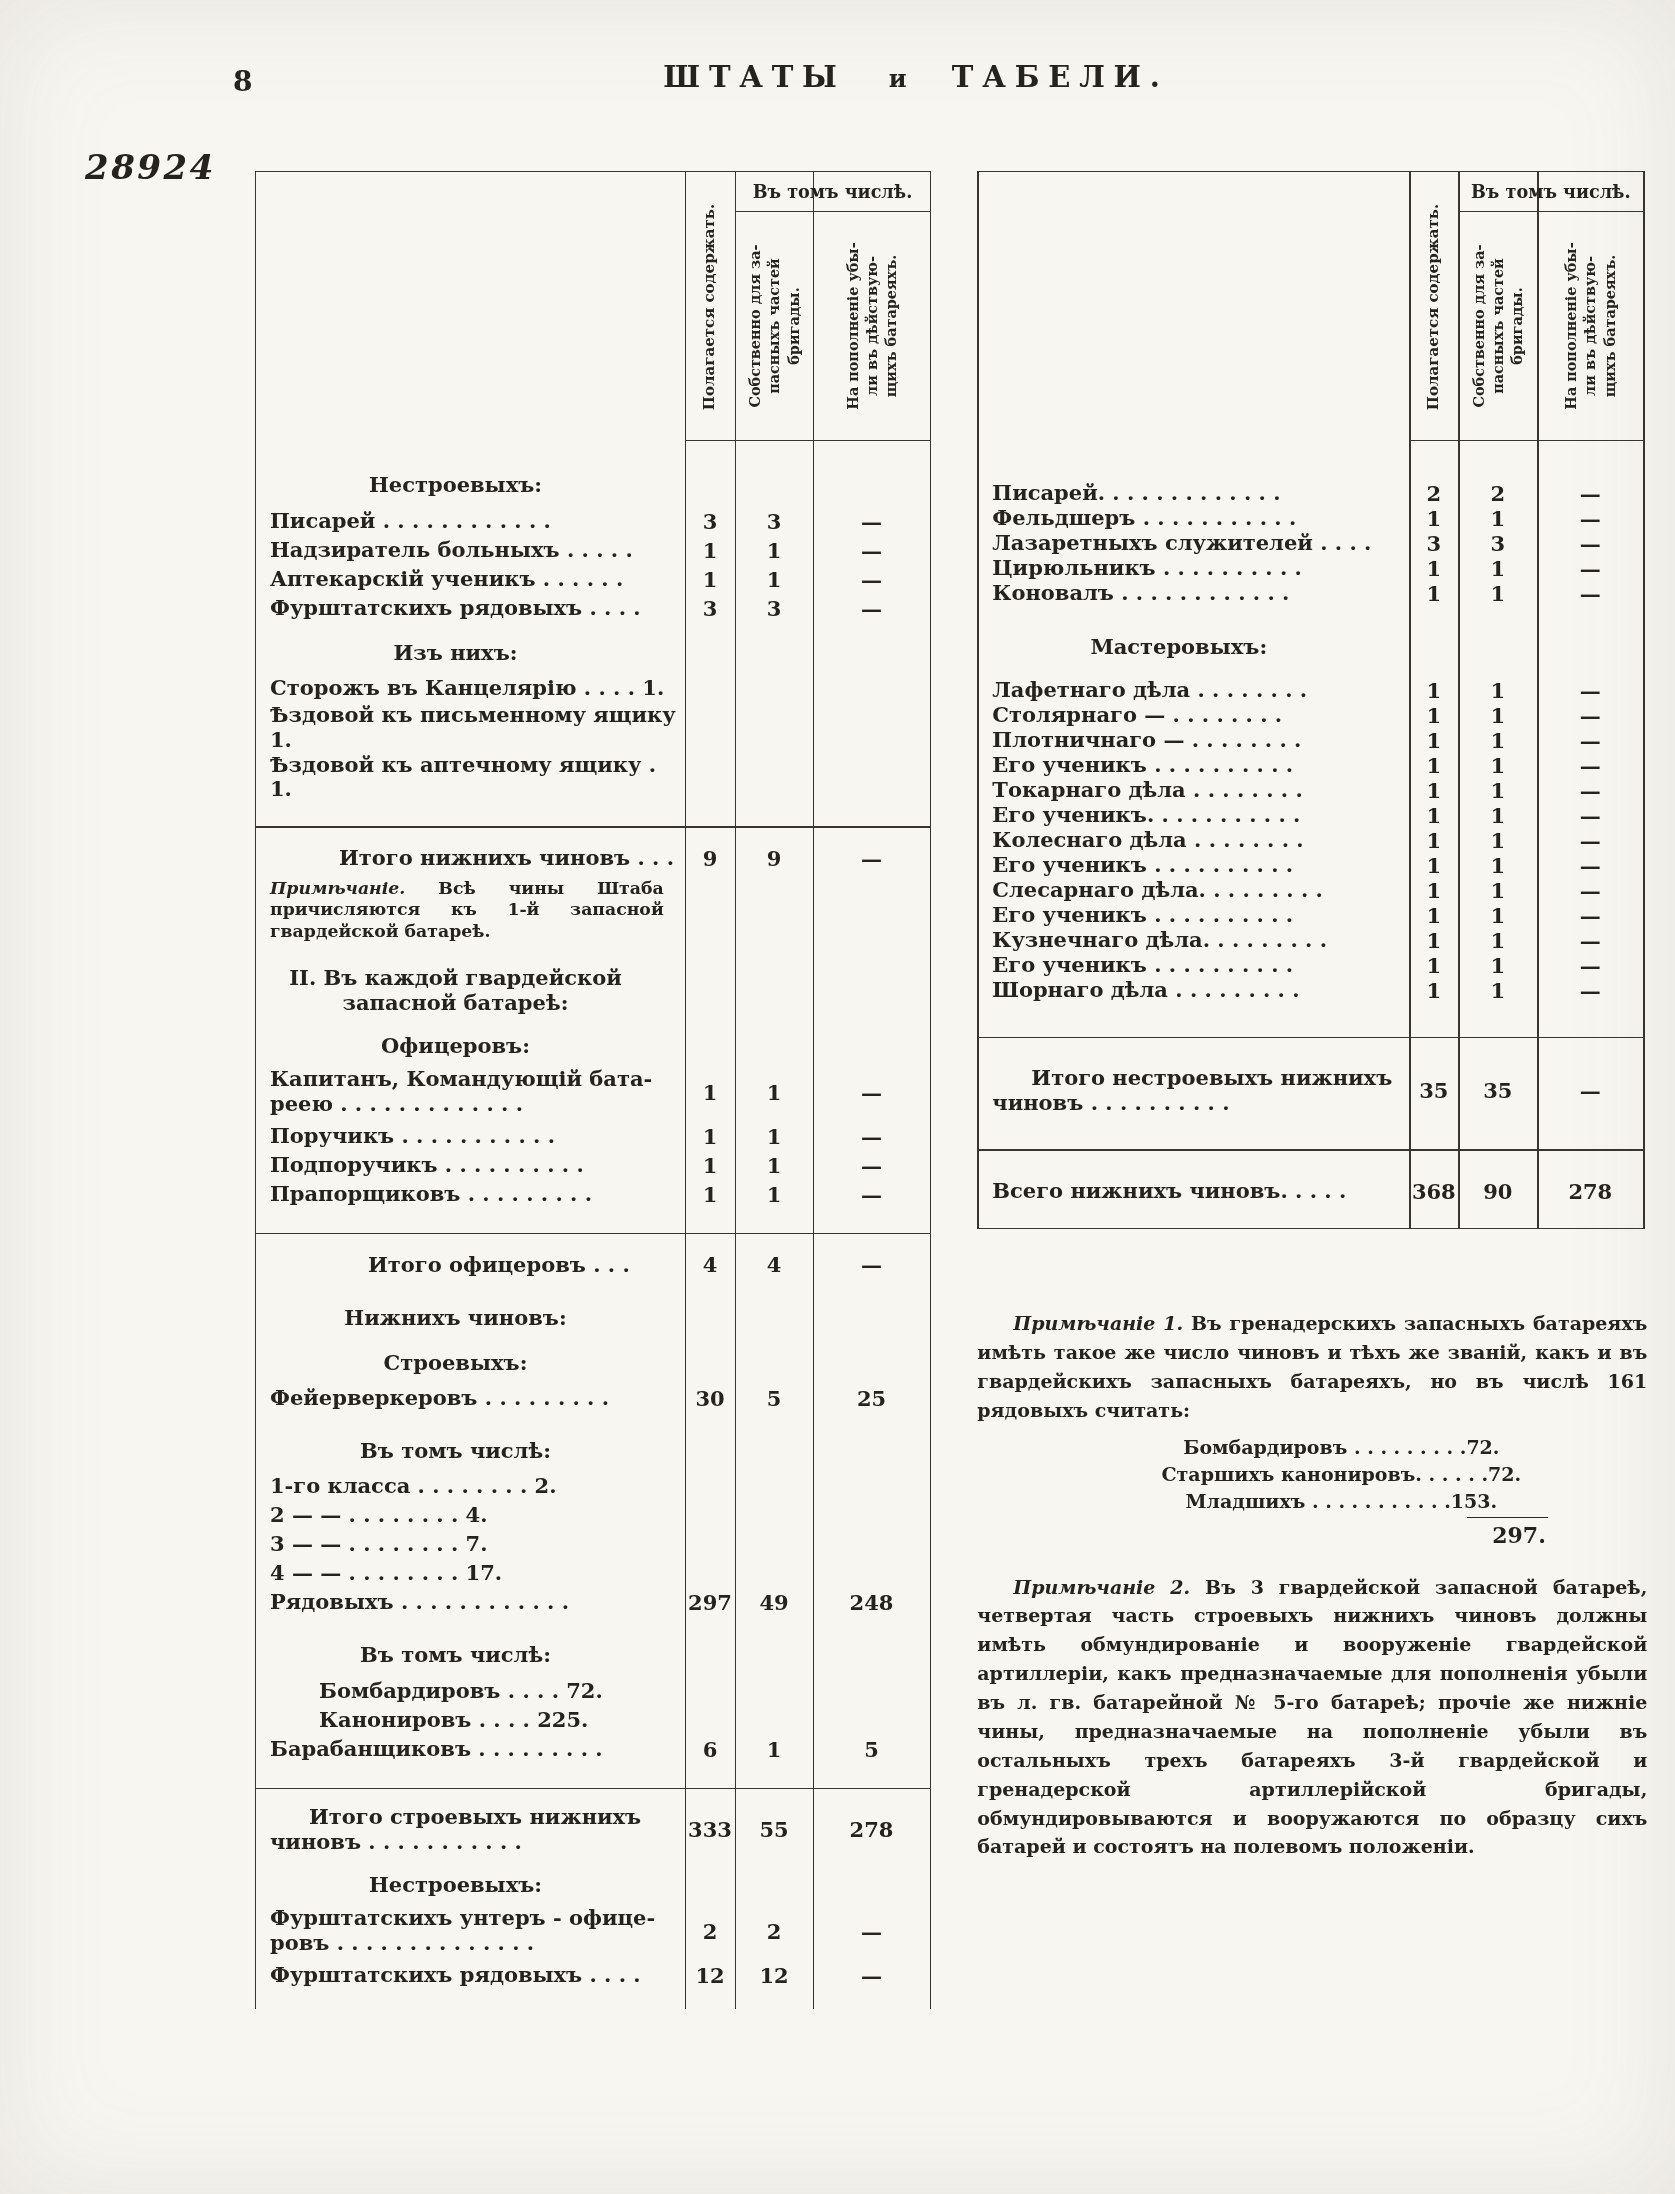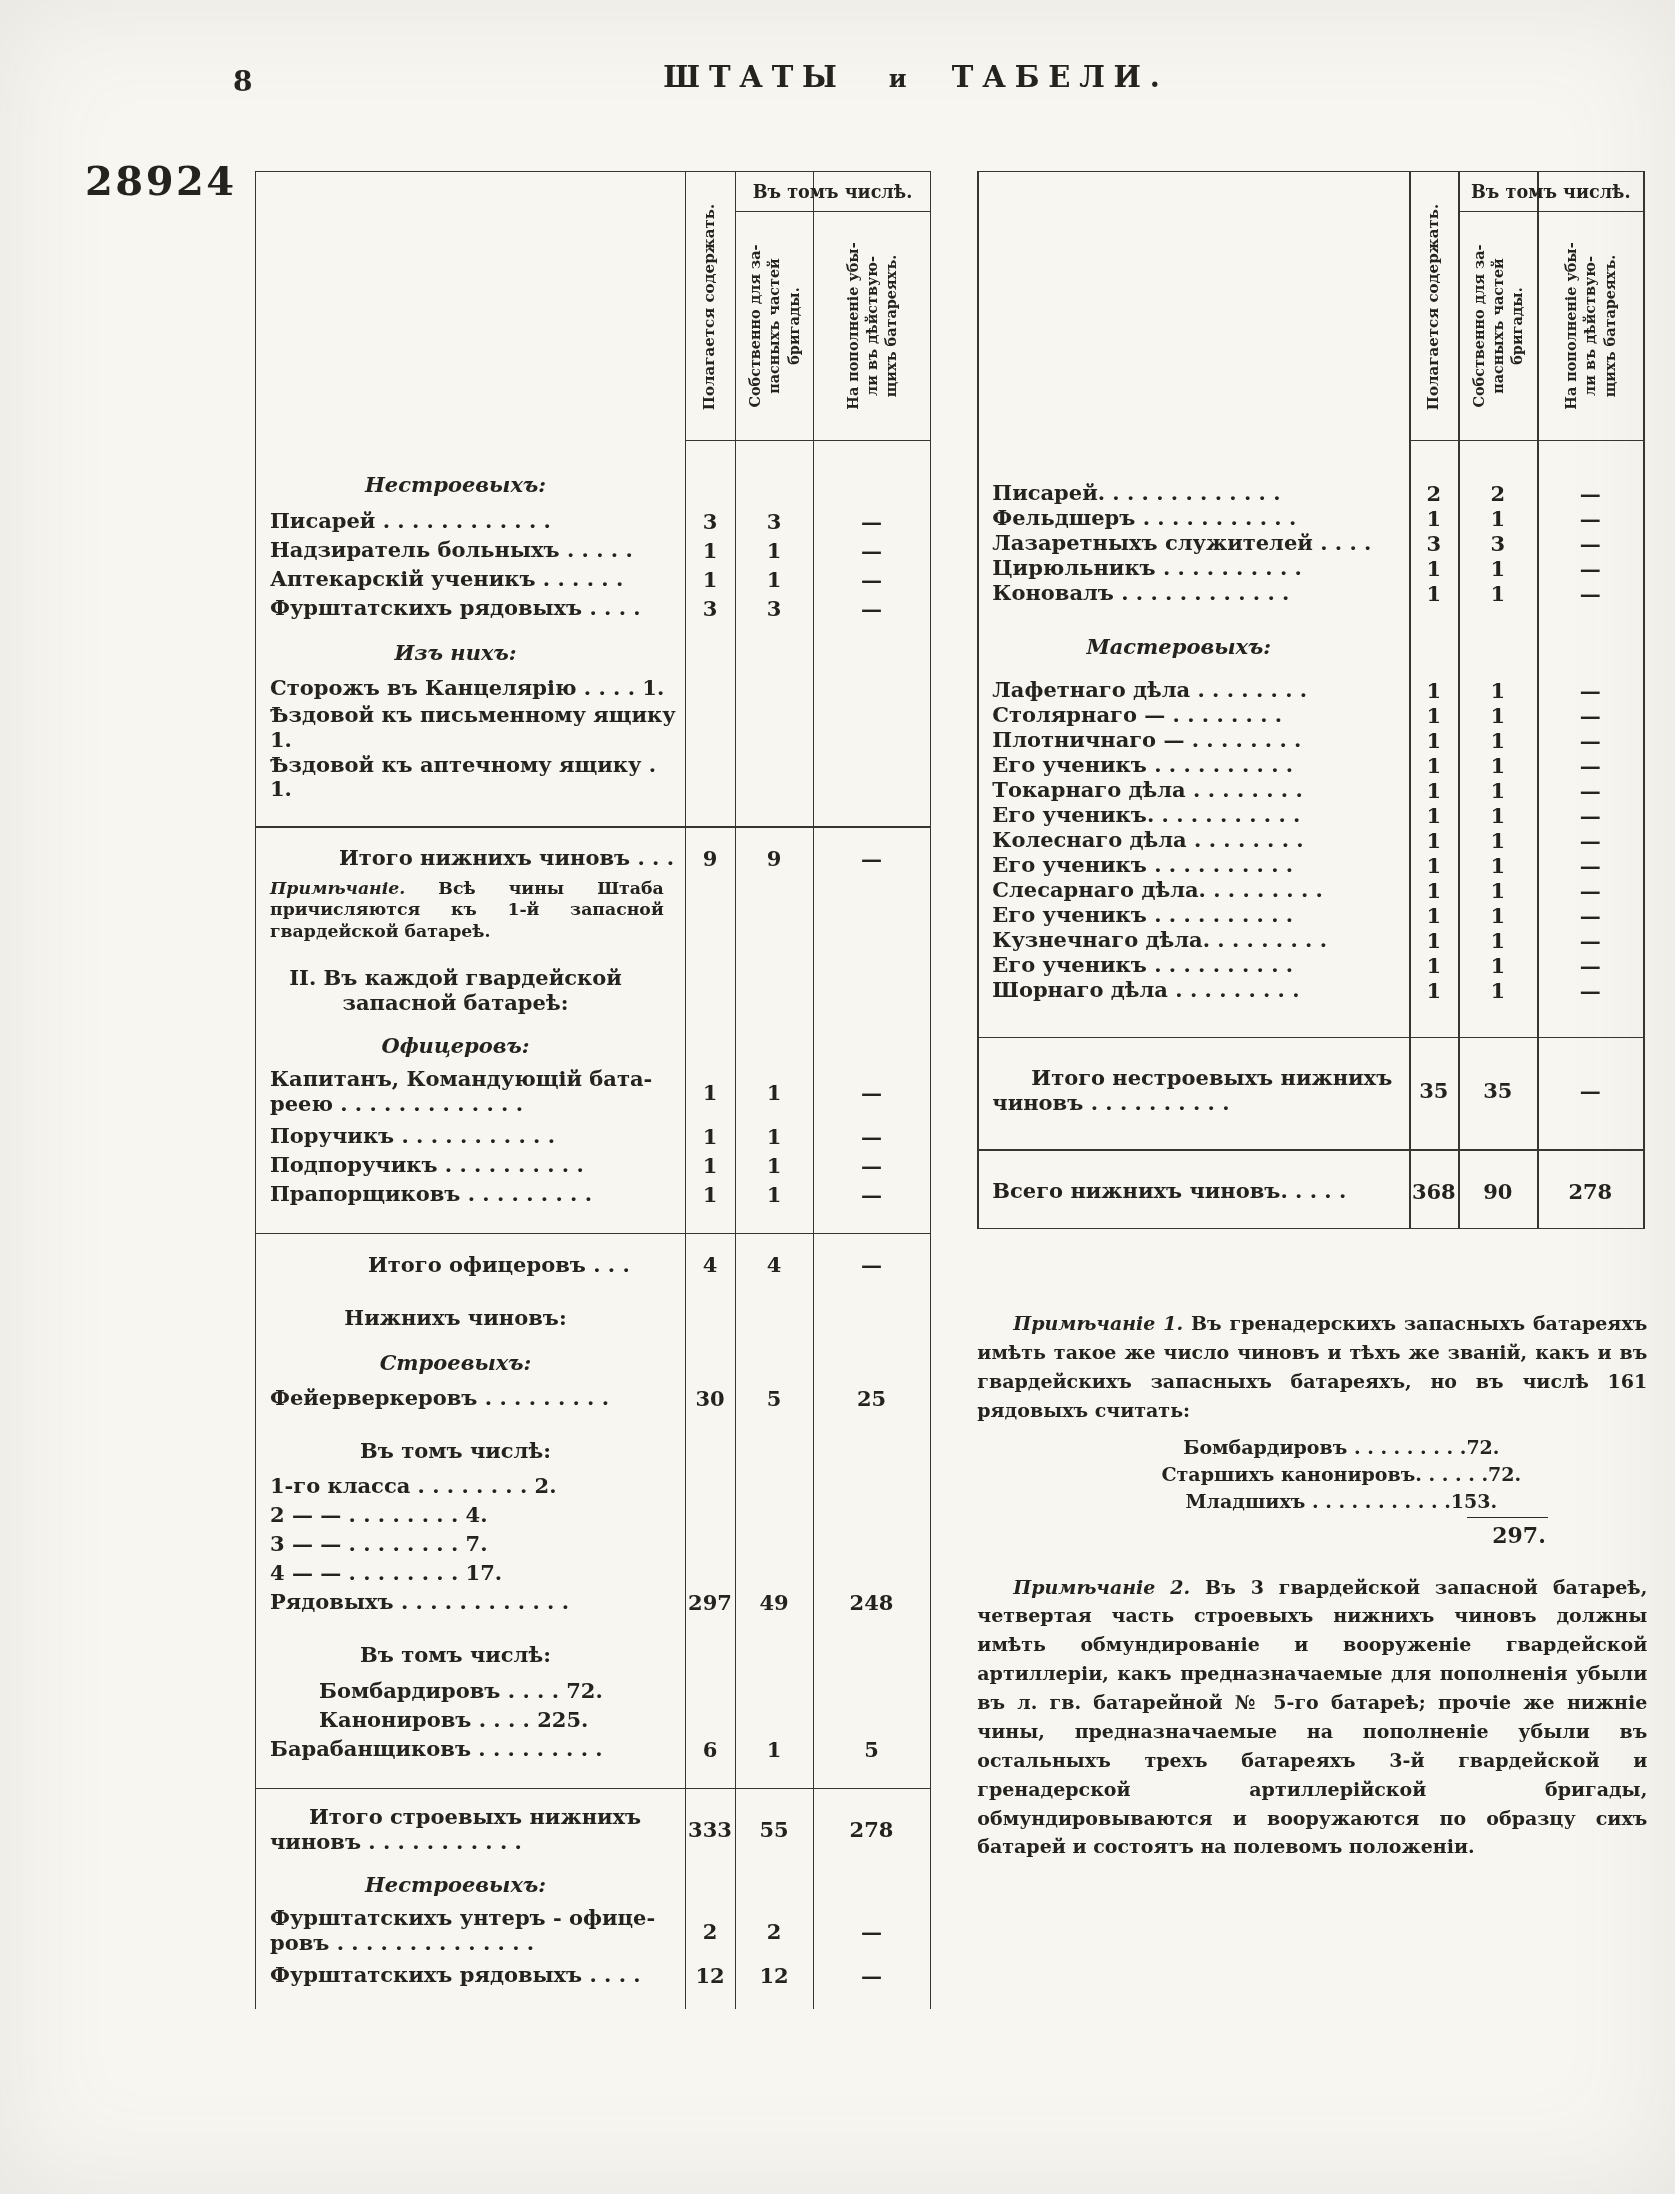--- a/index.html
+++ b/index.html
@@ -6,21 +6,21 @@
   html,body { background:#e8e6e0; }
   body { font-family:"DejaVu Serif","Liberation Serif",serif; font-weight:700; color:#26231e; }
   .page { position:relative; width:1675px; height:2194px; background:#f7f6f1;
           box-shadow: inset 0 0 113px rgba(120,110,90,.12); overflow:hidden; }
 
   
   .page-num { position:absolute; left:233px; top:65px; font-size:28px; }
   .page-title { position:absolute; left:172px; top:60px; width:1488px; text-align:center;
                 font-size:29px; letter-spacing:8.8px; word-spacing:24px; }
   .page-title .conj { font-size:24px; letter-spacing:2.5px; }
-  .act-num { position:absolute; left:85px; top:157px; font-size:40px; letter-spacing:2.5px; }
+  .act-num { position:absolute; left:85px; top:147px; font-size:34px; letter-spacing:2.5px;font-style:italic; }
 
   
   .tables { position:absolute; left:255px; top:171px; display:flex; gap:46px; align-items:flex-start; }
   .rightcol { width:670px; }
 
   .ztable { position:relative; --lw:430px; --c1:50px; --c2:78px; --c3:117px;
             width:calc(var(--lw) + var(--c1) + var(--c2) + var(--c3) + 1.3px); }
   .t-left { padding-bottom:19px; }
   .t-right { --lw:432px; --c1:49px; --c2:79px; --c3:106px; }
 
@@ -52,21 +52,21 @@
   .tbody { position:relative; padding-top:14px; }
   .t-right .tbody { padding-top:40px; }
   .trow { display:flex; align-items:center; min-height:29px; }
   .t-right .trow { min-height:25px; }
   .lbl { width:var(--lw); padding:0 8.8px 0 15px; font-size:21px; line-height:1.18; }
   .val { width:var(--c1); text-align:center; font-size:21px; align-self:center; }
   .val.v2 { width:var(--c2); } .val.v3 { width:var(--c3); }
 
   .heading { margin:16.3px 0 6.3px; }
   .heading .lbl { text-align:center; padding-right:44px; }
-  .heading.italic .lbl { font-style:italic; }
+  .heading.italic .lbl { }
   .t-left .heading.bold { margin-top:24px; }
   .t-right .heading { margin:29px 0 17.6px; }
 
   .ind1 .lbl { padding-left:64px; }
   .ind2 .lbl { padding-left:84px; }
   .ind3 .lbl { padding-left:113px; }
   .il1 .l1 { padding-left:39px; }
   .data2 { margin:5px 0; }
   .t-right .data2 { margin:2.5px 0 30px; }
 

